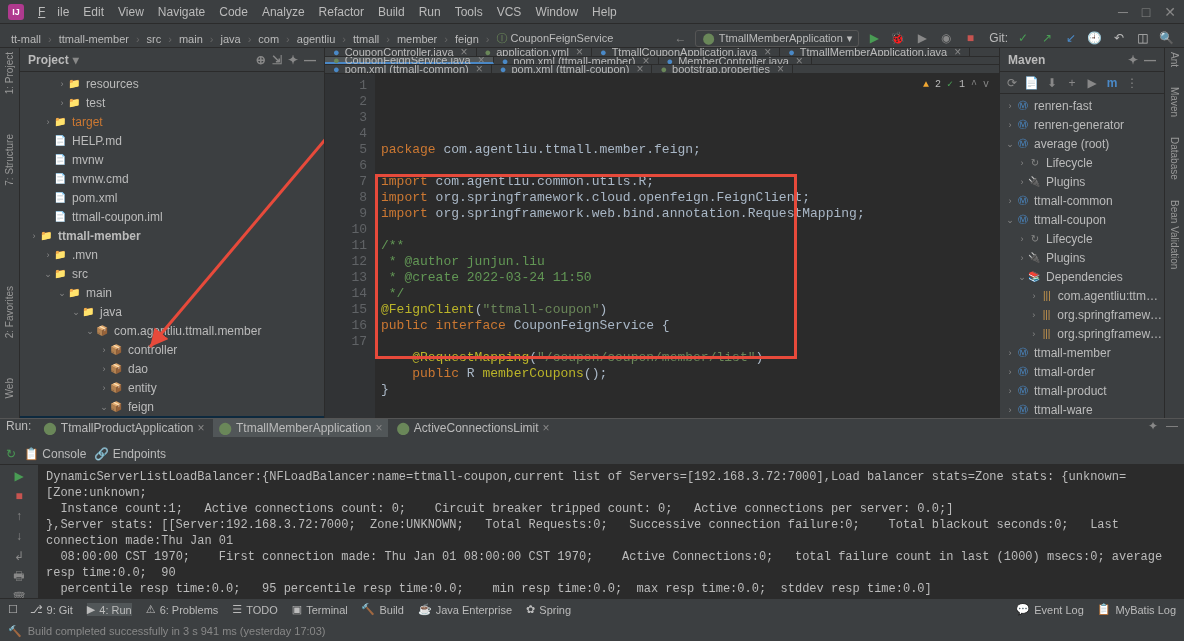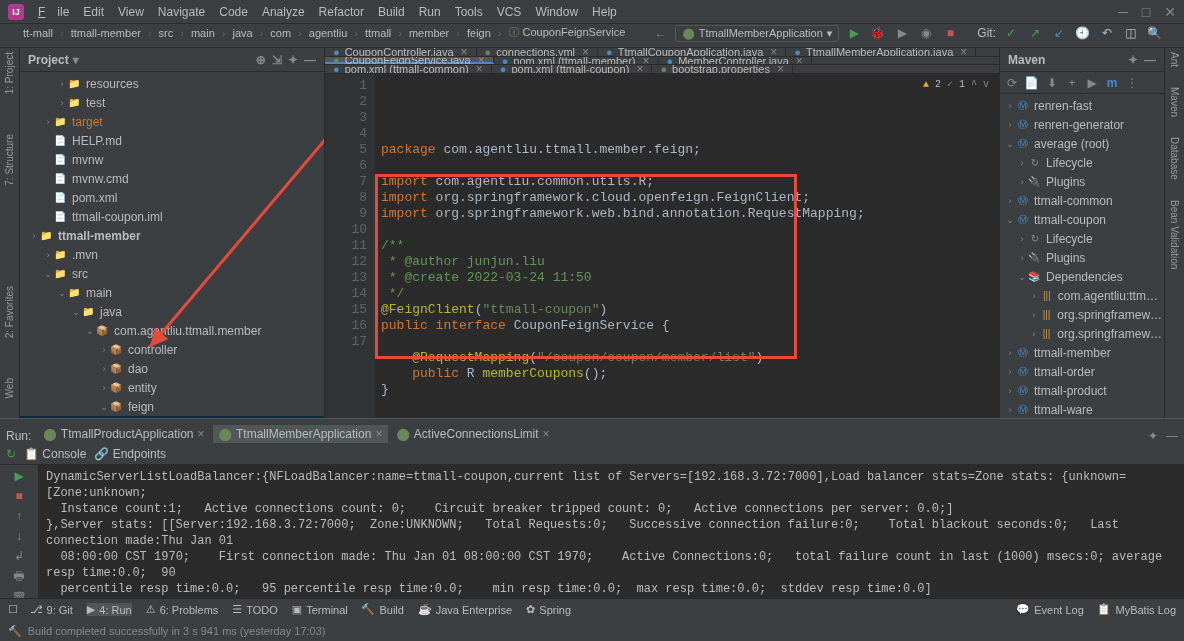--- a/index.html
+++ b/index.html
@@ -4,21 +4,21 @@
 <style>
 * { margin: 0; padding: 0; box-sizing: border-box; }
 body { font-family: "Segoe UI", Arial, sans-serif; font-size: 12px; background: #3c3f41; color: #bbb; overflow: hidden; width: 1184px; height: 641px; }
 .titlebar { height: 24px; background: #3c3f41; display: flex; align-items: center; padding: 0 8px; border-bottom: 1px solid #2b2b2b; }
 .titlebar .logo { width: 16px; height: 16px; background: #af3a8e; border-radius: 3px; margin-right: 8px; display:flex; align-items:center; justify-content:center; font-size:9px; color:#fff; font-weight:bold;}
 .titlebar .menu { display: flex; gap: 2px; }
 .titlebar .menu span { padding: 2px 6px; cursor: pointer; }
 .titlebar .menu span u { text-decoration: underline; }
 .titlebar .title { margin-left: 20px; color: #888; }
 .titlebar .winbtns { margin-left: auto; display: flex; gap: 14px; color: #888; font-size: 14px; }
-.breadcrumb-row { height: 24px; background: #3c3f41; display: flex; align-items: flex-start; padding: 0 20px; border-bottom: 1px solid #2b2b2b; }
+.breadcrumb-row { height: 24px; background: #3c3f41; display: flex; align-items: flex-end; padding: 0 8px; border-bottom: 1px solid #2b2b2b; }
 .breadcrumb { display: flex; align-items: center; gap: 4px; font-size: 11px; }
 .breadcrumb .sep { color: #666; }
 .breadcrumb .item { padding: 1px 3px; }
 .toolbar-right { margin-left: auto; display: flex; align-items: center; gap: 6px; }
 .toolbar-right .btn { width: 18px; height: 18px; display:flex; align-items:center; justify-content:center; cursor:pointer; }
 .main-layout { display: flex; height: 370px; }
 .gutter-left { width: 20px; background: #3c3f41; border-right: 1px solid #2b2b2b; display:flex; flex-direction:column; align-items:center; padding-top:4px; gap:40px; }
 .gutter-left .vert { writing-mode: vertical-rl; transform: rotate(180deg); font-size: 10px; color: #999; cursor:pointer; }
 .gutter-right { width: 20px; background: #3c3f41; border-left: 1px solid #2b2b2b; display:flex; flex-direction:column; align-items:center; padding-top:4px; gap:20px; }
 .gutter-right .vert { writing-mode: vertical-rl; font-size: 10px; color: #999; cursor:pointer; }
@@ -45,21 +45,21 @@
 .typ { color:#a9b7c6; }
 .pkg { color:#a9b7c6; }
 .munder { }
 .redbox { position:absolute; border: 3px solid #e74a3b; pointer-events:none; }
 .arrow-svg { position:absolute; pointer-events:none; }
 .maven-panel { width: 165px; background:#3c3f41; border-left:1px solid #2b2b2b; display:flex; flex-direction:column; }
 .maven-panel .panel-header { font-weight:bold; }
 .maven-toolbar { height:22px; display:flex; align-items:center; padding:0 4px; gap:4px; border-bottom:1px solid #2b2b2b; }
 .maven-toolbar .tb { width:16px;height:16px; color:#888; cursor:pointer; display:flex; align-items:center; justify-content:center; }
 .run-panel { height: 180px; background:#2b2b2b; display:flex; flex-direction:column; border-top:1px solid #555; }
-.run-tabs { height:24px; background:#3c3f41; display:flex; align-items:flex-end; padding:0 6px; gap:6px; }
+.run-tabs { height:24px; background:#3c3f41; display:flex; align-items:flex-start; padding:0 6px; gap:6px; }
 .run-tabs .rtab { display:flex; align-items:center; gap:4px; padding:2px 6px; cursor:pointer; }
 .run-tabs .rtab.active { background: #515658; }
 .run-tabs .rclose { color:#888; }
 .run-sub { height:22px; background:#3c3f41; display:flex; align-items:center; padding:0 6px; border-bottom:1px solid #2b2b2b; gap:8px; }
 .console-area { flex:1; display:flex; overflow:hidden; }
 .console-gutter { width: 38px; background:#3c3f41; display:flex; flex-direction:column; align-items:center; padding:4px 2px; gap:6px; }
 .console-gutter .cg { width:16px; height:16px; cursor:pointer; display:flex; align-items:center; justify-content:center; color:#888; }
 .console-text { flex:1; font-family:"Consolas","Courier New",monospace; font-size:12px; padding:4px 8px; white-space:pre-wrap; color:#bbb; overflow:auto; line-height:16px; }
 .bottom-bar { height:22px; background:#3c3f41; display:flex; align-items:center; padding:0 8px; border-top:1px solid #2b2b2b; font-size:11px; gap:12px; }
 .bottom-bar .bitem { display:flex; align-items:center; gap:4px; cursor:pointer; }
@@ -125,21 +125,21 @@
     <div class="run-config">
       <span style="color:#6a8759">⬤</span>
       <span>TtmallMemberApplication</span>
       <span>▾</span>
     </div>
     <span class="btn" style="color:#499c54">▶</span>
     <span class="btn" style="color:#499c54">🐞</span>
     <span class="btn" style="color:#888">▶</span>
     <span class="btn" style="color:#888">◉</span>
     <span class="btn" style="color:#c75450">■</span>
-    <span style="margin-left:12px">Git:</span>
+    <span style="margin-left:4px">Git:</span>
     <span class="btn" style="color:#499c54">✓</span>
     <span class="btn" style="color:#499c54">↗</span>
     <span class="btn" style="color:#4a89c7">↙</span>
     <span class="btn">🕘</span>
     <span class="btn">↶</span>
     <span class="btn">◫</span>
     <span class="btn">🔍</span>
   </div>
 </div>
 
@@ -269,21 +269,21 @@
 
   <div class="editor-area">
     <div class="tabs-row" id="tabs1">
         <div class="tab">
           <span style="color:#4a89c7">●</span>
           <span>CouponController.java</span>
           <span class="close">×</span>
         </div>
         <div class="tab">
           <span style="color:#6a8759">●</span>
-          <span>connections.yml</span>
+          <span>application.yml</span>
           <span class="close">×</span>
         </div>
         <div class="tab">
           <span style="color:#4a89c7">●</span>
           <span>TtmallCouponApplication.java</span>
           <span class="close">×</span>
         </div>
         <div class="tab">
           <span style="color:#4a89c7">●</span>
           <span>TtmallMemberApplication.java</span>

